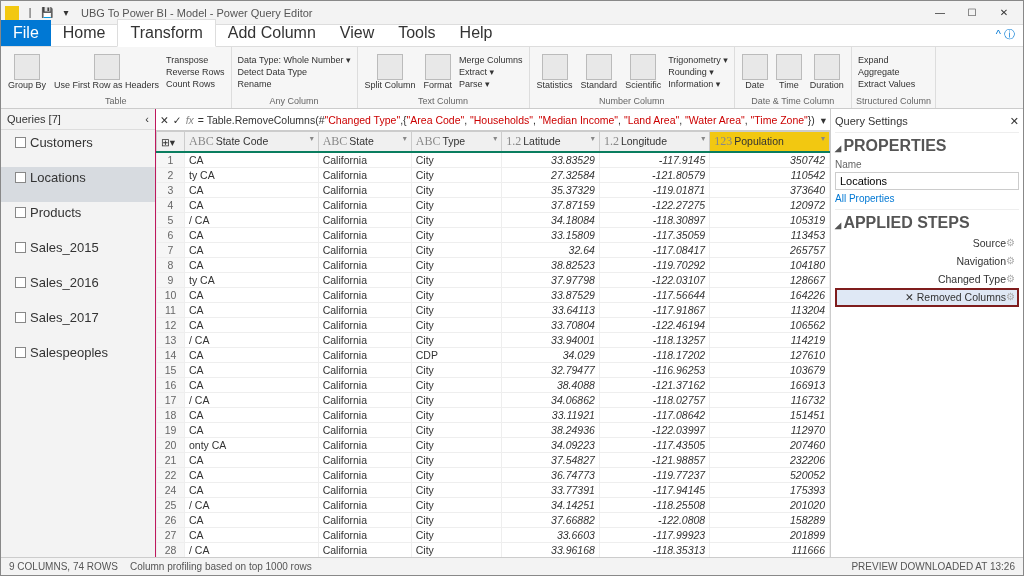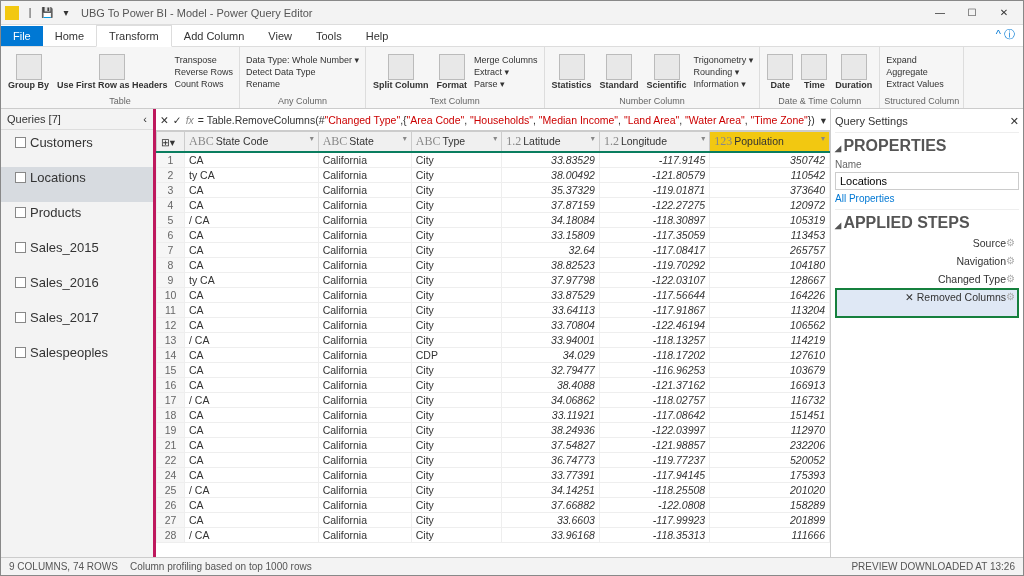--- a/index.html
+++ b/index.html
@@ -10,40 +10,40 @@
 .titlebar { height: 24px; background: #f3f3f3; display: flex; align-items: center; padding: 0 4px; border-bottom: 1px solid #ddd; }
 .titlebar .qat { display: flex; gap: 4px; align-items: center; }
 .titlebar .qat span { width: 14px; height: 14px; display: inline-flex; align-items: center; justify-content: center; font-size: 10px; }
 .titlebar .title { flex: 1; text-align: left; padding-left: 8px; font-size: 11px; color: #555; }
 .titlebar .winbtns { display: flex; gap: 2px; }
 .titlebar .winbtns span { width: 30px; height: 20px; display: inline-flex; align-items: center; justify-content: center; font-size: 10px; }
 .qat-save { background: #f2c811; width: 14px; height: 14px; }
 
 
 .menutabs { height: 22px; background: #fff; display: flex; align-items: flex-end; border-bottom: 1px solid #ddd; }
-.menutabs .tab { padding: 4px 12px; font-size: 11px; cursor: pointer; }
+.menutabs .tab { padding: 4px 12px; font-size: 16px; cursor: pointer; }
 .menutabs .tab.file { background: #0078d4; color: #fff; }
 .menutabs .tab.active { background: #fff; border: 1px solid #ddd; border-bottom: 1px solid #fff; margin-bottom: -1px; }
 .menutabs .helpicon { margin-left: auto; padding: 4px 8px; color: #0078d4; }
 
 
 .ribbon { height: 62px; background: #f6f6f6; display: flex; border-bottom: 1px solid #ccc; font-size: 10px; }
 .ribbon-group { display: flex; flex-direction: column; border-right: 1px solid #ddd; padding: 1px 4px; }
 .ribbon-group .items { display: flex; flex: 1; align-items: center; gap: 2px; }
 .ribbon-group .gname { text-align: center; font-size: 9px; color: #666; padding: 1px 0; }
 .ritem { display: flex; flex-direction: column; align-items: center; padding: 1px 3px; cursor: pointer; }
 .ritem .ricon { width: 18px; height: 18px; background: #e8e8e8; border: 1px solid #bbb; margin-bottom: 1px; }
 .ritem.big .ricon { width: 26px; height: 26px; }
-.ritem .rlabel { font-size: 9px; text-align: center; line-height: 1; white-space: nowrap; font-weight: bold; }
+.ritem .rlabel { font-size: 9px; text-align: center; line-height: 1; white-space: nowrap; }
 .rcol { display: flex; flex-direction: column; gap: 0; justify-content: center; font-size: 9px; }
 .rcol span { padding: 1px 2px; white-space: nowrap; cursor: pointer; }
 
 
 .main { flex: 1; display: flex; overflow: hidden; }
-.queries-pane { width: 155px; background: #f3f3f3; border-right: 3px solid #be185d; display: flex; flex-direction: column; }
+.queries-pane { width: 155px; background: #f3f3f3; border-right: 1px solid #be185d; display: flex; flex-direction: column; }
 .queries-pane .hdr { padding: 4px 6px; font-size: 11px; color: #333; border-bottom: 1px solid #ddd; display: flex; justify-content: space-between; }
 .queries-pane .qlist { padding: 2px 0; }
 .queries-pane .qitem { padding: 3px 6px 17px 14px; font-size: 13px; cursor: pointer; display: flex; align-items: center; gap: 4px; }
 .queries-pane .qitem .tbl-icon { width: 11px; height: 11px; background: #fff; border: 1px solid #888; display: inline-block; }
 .queries-pane .qitem.sel { background: #d7dbe0; }
 
 .center { flex: 1; display: flex; flex-direction: column; overflow: hidden; }
 .formula-bar { height: 22px; display: flex; align-items: center; border-bottom: 1px solid #ccc; font-size: 10.5px; font-family: Consolas, monospace; padding: 0 4px; gap: 4px; }
 .formula-bar .fx { color: #888; font-style: italic; }
 .formula-bar .ftext { flex: 1; white-space: nowrap; overflow: hidden; }
@@ -62,21 +62,21 @@
 
 .settings-pane { width: 193px; background: #fff; border-left: 1px solid #ccc; display: flex; flex-direction: column; padding: 4px; font-size: 11px; }
 .settings-pane .hdr { font-size: 11px; padding: 2px 0; display: flex; justify-content: space-between; color: #333; }
 .settings-pane .sect { font-size: 16px; font-weight: bold; color: #555; padding: 4px 0 2px; border-top: 1px solid #eee; margin-top: 2px; }
 .settings-pane .sect::before { content: "◢ "; font-size: 8px; }
 .settings-pane .prop-label { font-size: 10px; color: #666; padding: 2px 0; }
 .settings-pane input.name { width: 100%; border: 1px solid #ccc; padding: 2px 4px; font-size: 11px; }
 .settings-pane .link { color: #0078d4; font-size: 10px; padding: 3px 0; cursor: pointer; }
 .settings-pane .step { padding: 3px 4px 3px 14px; font-size: 10.5px; cursor: pointer; display: flex; justify-content: flex-end; }
 .settings-pane .step .gear { color: #aaa; font-size: 10px; }
-.settings-pane .step.sel { background: #dfe8f5; border: 2px solid #15803d; padding: 1px 2px 13px 12px; }
+.settings-pane .step.sel { background: #dfe8f5; border: 2px solid #7f1d1d; padding: 1px 2px 2px 12px; }
 
 
 .statusbar { height: 18px; background: #f3f3f3; border-top: 1px solid #ccc; display: flex; align-items: center; padding: 0 8px; font-size: 10px; color: #555; }
 .statusbar .right { margin-left: auto; }
 </style>
 </head>
 <body>
 
 <div class="app">
 
@@ -250,21 +250,21 @@
                 <td>City</td>
                 <td class="num">33.83529</td>
                 <td class="num">-117.9145</td>
                 <td class="num">350742</td>
               </tr>
               <tr>
                 <td class="rownum">2</td>
                 <td>ty CA</td>
                 <td>California</td>
                 <td>City</td>
-                <td class="num">38.00492</td>
+                <td class="num">27.32584</td>
                 <td class="num">-121.80579</td>
                 <td class="num">110542</td>
               </tr>
               <tr>
                 <td class="rownum">3</td>
                 <td> CA</td>
                 <td>California</td>
                 <td>City</td>
                 <td class="num">35.37329</td>
                 <td class="num">-119.01871</td>
@@ -406,20 +406,29 @@
                 <td class="num">151451</td>
               </tr>
               <tr>
                 <td class="rownum">19</td>
                 <td> CA</td>
                 <td>California</td>
                 <td>City</td>
                 <td class="num">38.24936</td>
                 <td class="num">-122.03997</td>
                 <td class="num">112970</td>
+              </tr>
+              <tr>
+                <td class="rownum">20</td>
+                <td>onty CA</td>
+                <td>California</td>
+                <td>City</td>
+                <td class="num">34.09223</td>
+                <td class="num">-117.43505</td>
+                <td class="num">207460</td>
               </tr>
               <tr>
                 <td class="rownum">21</td>
                 <td> CA</td>
                 <td>California</td>
                 <td>City</td>
                 <td class="num">37.54827</td>
                 <td class="num">-121.98857</td>
                 <td class="num">232206</td>
               </tr>

